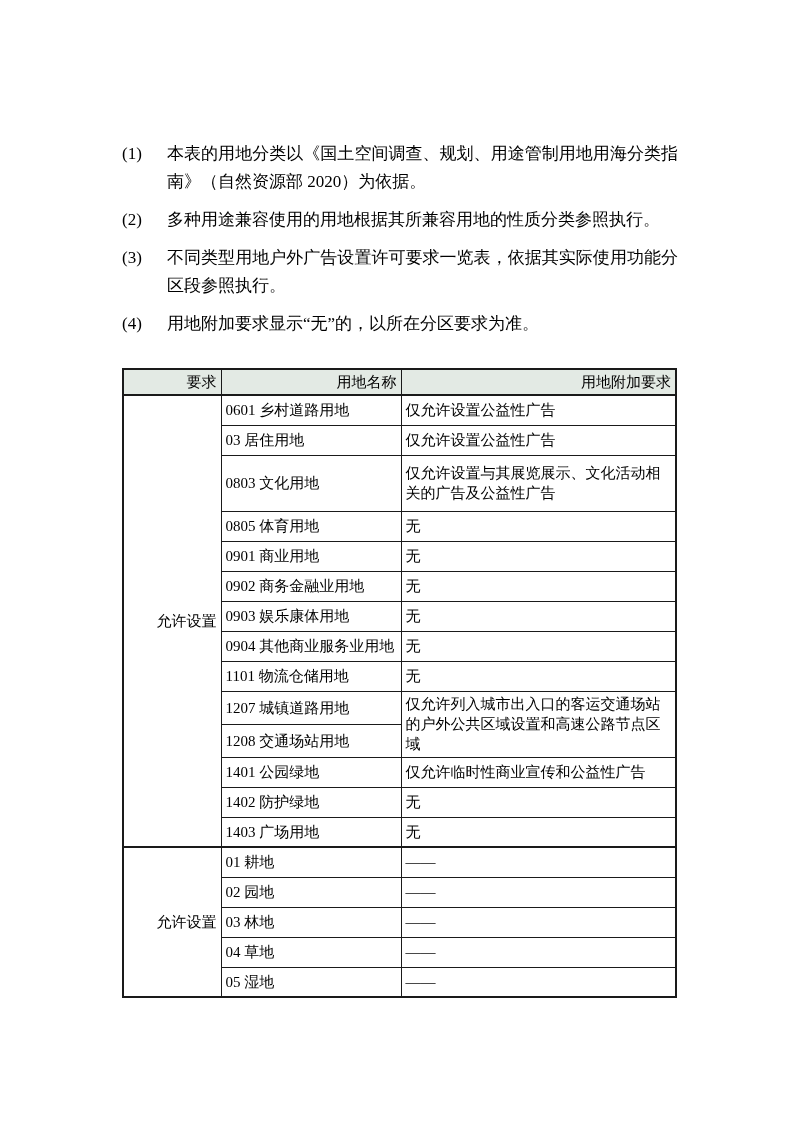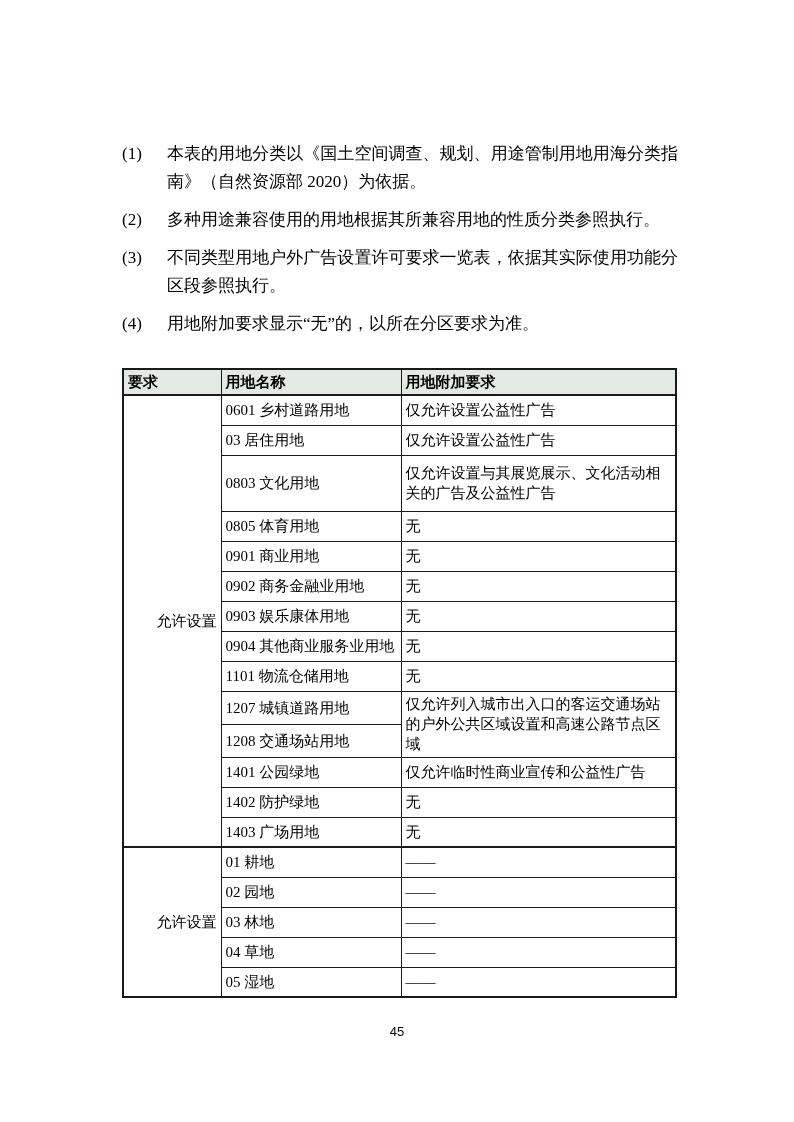--- a/index.html
+++ b/index.html
@@ -35,21 +35,21 @@
   .req-table col.c2{width:180px;}
   .req-table col.c3{width:275px;}
   .req-table th,.req-table td{
     border:1px solid var(--border);
     padding:2px 4px;
     vertical-align:middle;
   }
   .req-table{border:2px solid var(--border);}
   .req-table thead th{
     background:var(--header-bg);
-    font-weight:bold;text-align:left;height:14px;
+    font-weight:normal;text-align:right;height:14px;
     border-bottom:2px solid var(--border);
   }
   .req-table td{height:30px;}
   .req-table tr.tall td{height:56px;}
   .req-table tr.mid td{height:33px;}
   .cell-name{text-align:left;padding-left:9px;padding-right:2px;}
   .cell-extra{text-align:left;}
   .cell-group{text-align:right;}
   .req-table tr.section-start td{border-top:2px solid var(--border);}
 
@@ -172,15 +172,14 @@
         <td class="cell-name">04 草地</td>
         <td class="cell-extra">——</td>
       </tr>
       <tr>
         <td class="cell-name">05 湿地</td>
         <td class="cell-extra">——</td>
       </tr>
     </tbody>
   </table>
 
-  <div class="page-number">45</div>
 
 </div>
 
 </body></html>

